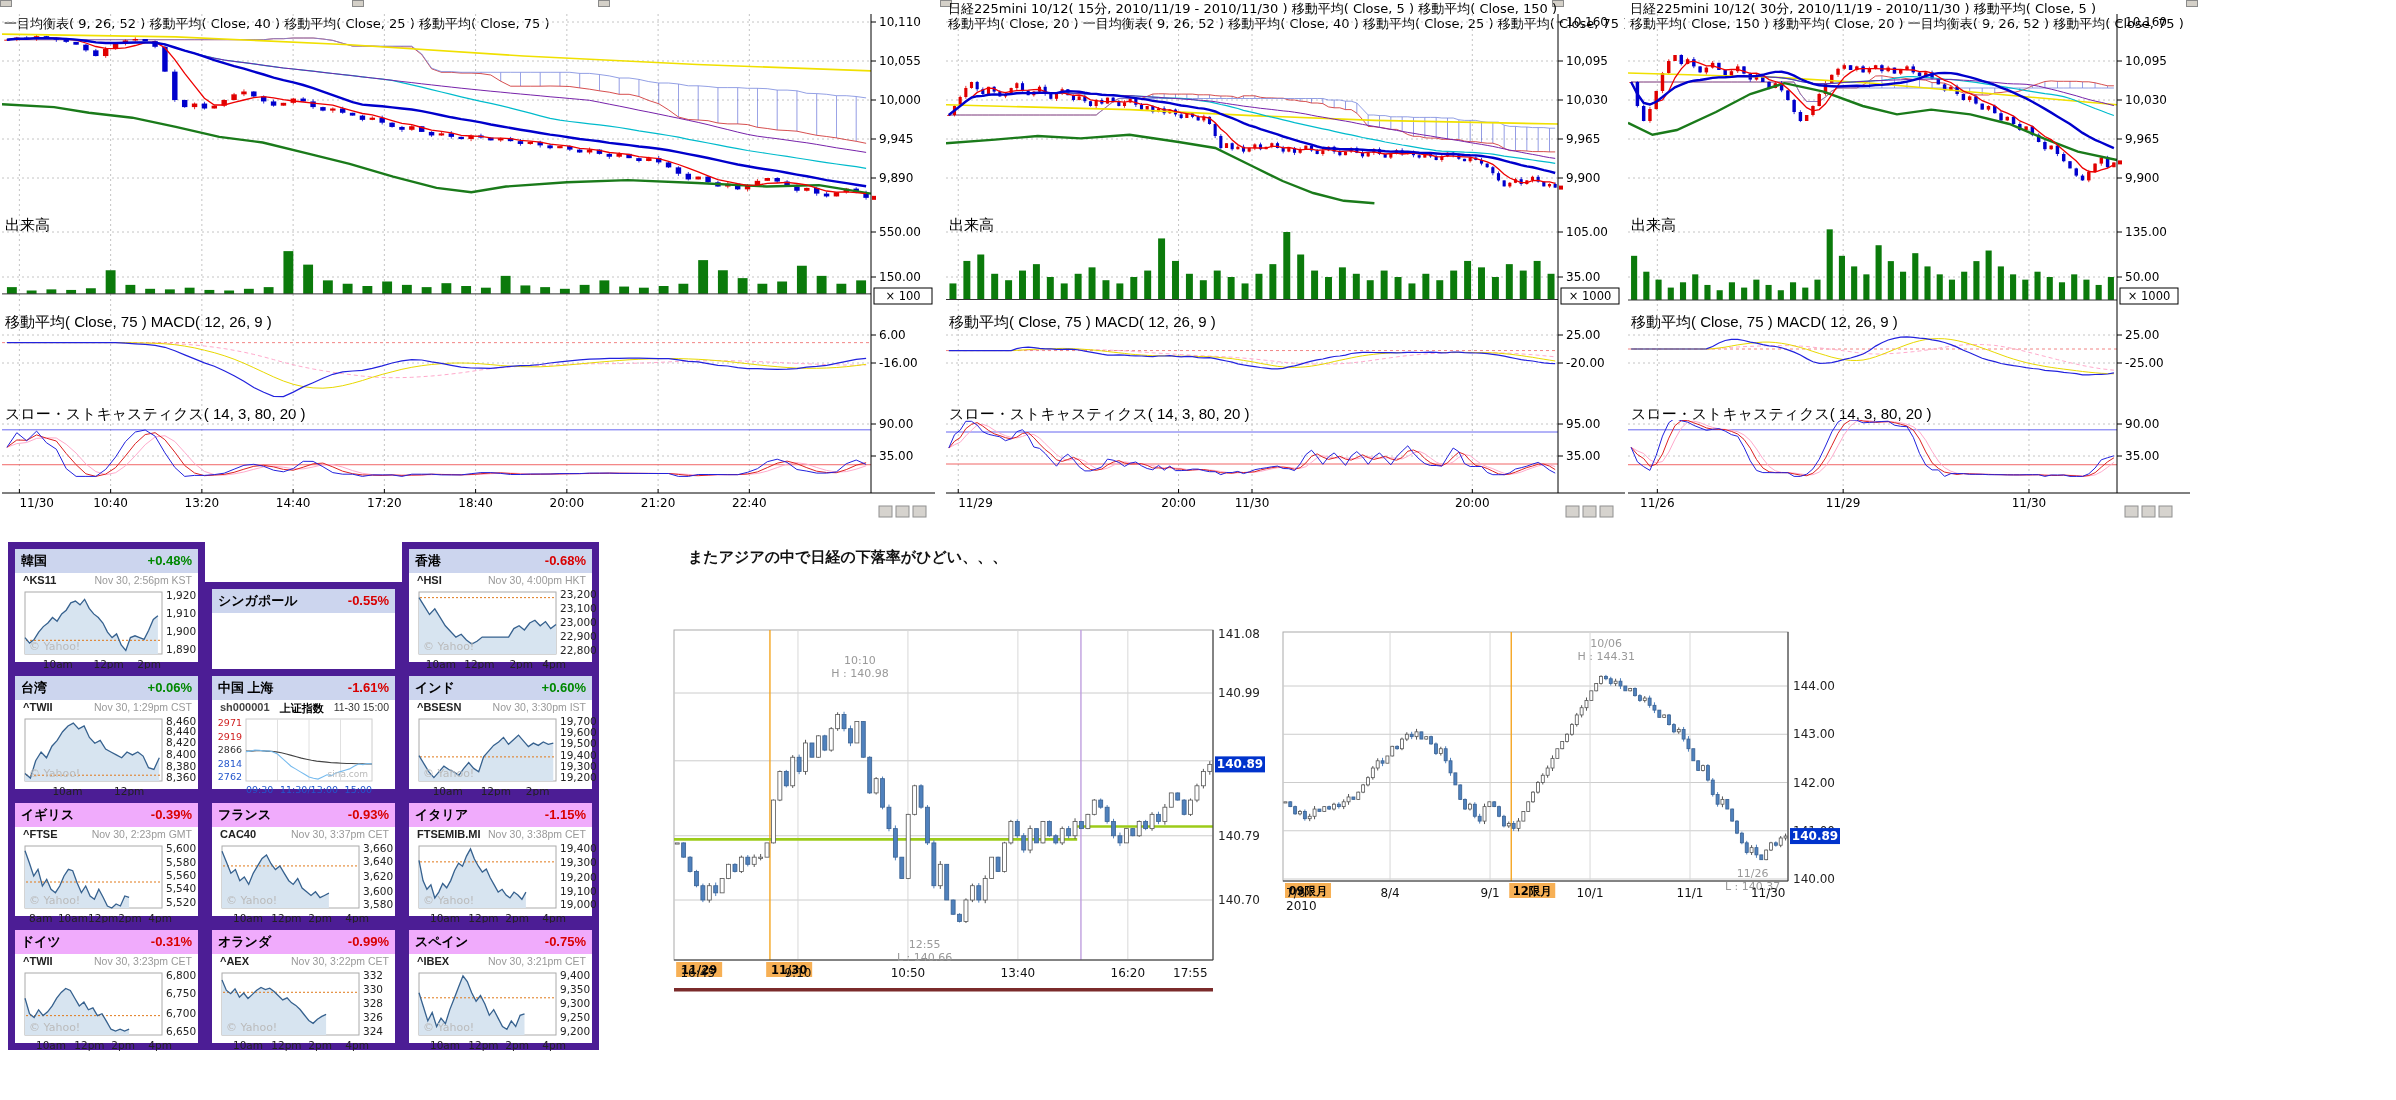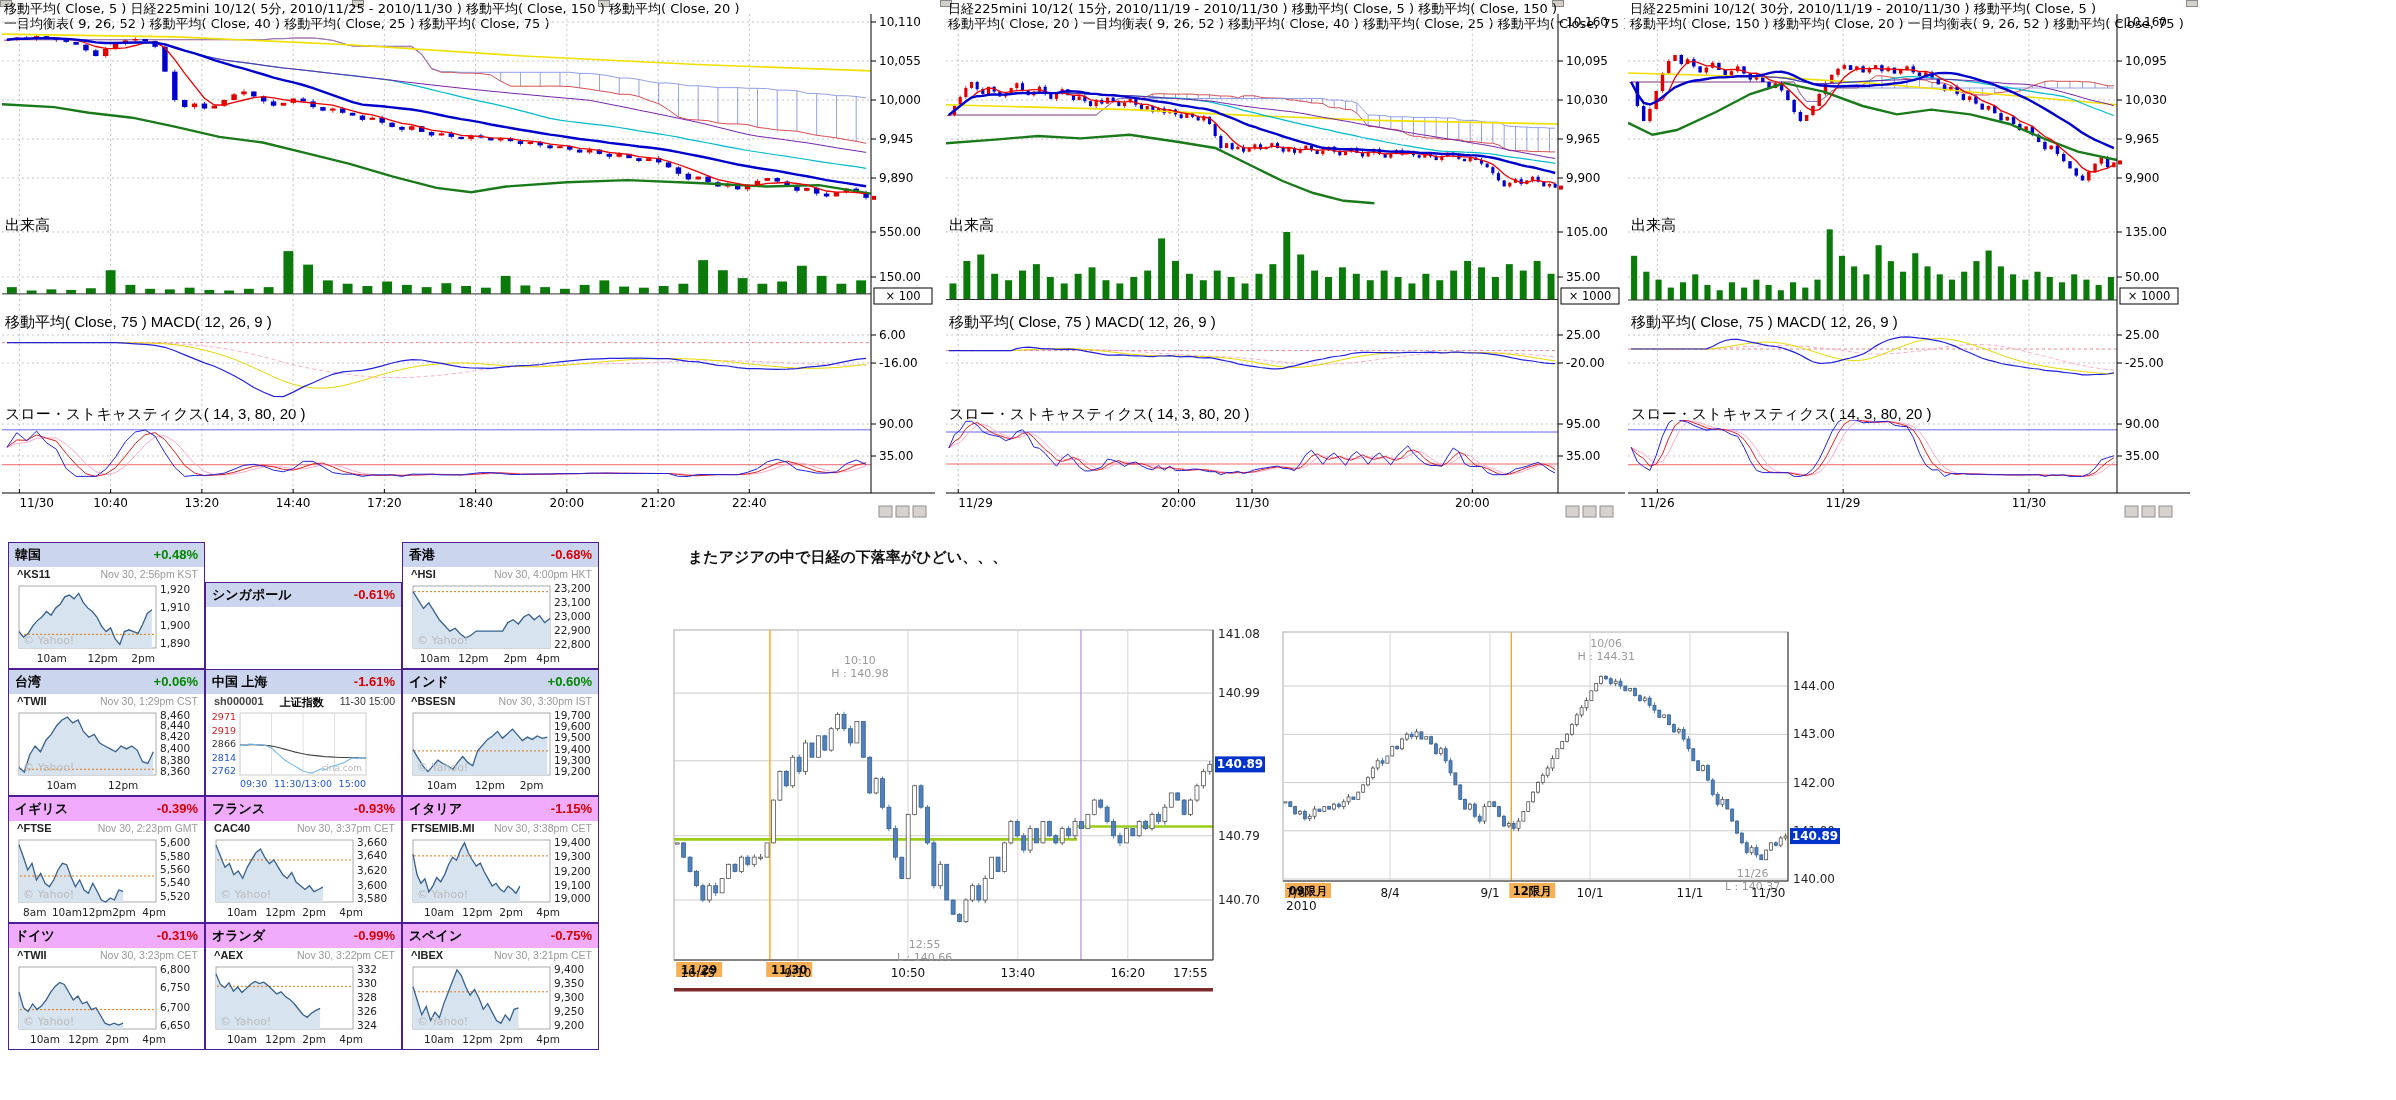--- a/index.html
+++ b/index.html
@@ -6,41 +6,40 @@
   #stage{position:relative;width:2396px;height:1100px;background:#fff;overflow:hidden;
          font-family:"Liberation Sans",sans-serif;color:#000;}
   .tchart{position:absolute;top:0;height:530px;}
   .hdr{position:absolute;font-size:13px;line-height:15px;white-space:nowrap;color:#000;
        font-family:"DejaVu Sans",sans-serif;}
   .plabel{position:absolute;font-size:15px;white-space:nowrap;color:#000;}
   svg{position:absolute;overflow:visible;}
   .winbox{position:absolute;top:0;width:12px;height:7px;background:#d4d0c8;border:1px solid #8a8a8a;box-sizing:border-box;}
   #annot{position:absolute;left:688px;top:540px;font-size:15px;font-weight:bold;line-height:34px;color:#111;}
   #wgrid{position:absolute;left:8px;top:542px;width:593px;height:510px;background:#fff;}
-  .cell{position:absolute;width:197px;height:127px;border:1px solid #4c1d95;box-sizing:border-box;background:#fff;}
+  .cell{position:absolute;width:197px;height:127px;border:7px solid #4c1d95;box-sizing:border-box;background:#fff;}
   .cellhead{height:24px;line-height:24px;padding:0 6px;font-size:13px;font-weight:bold;display:flex;justify-content:space-between;}
   .cellhead.asia{background:#ccd5ee;}
   .cellhead.europe{background:#f0abfc;}
   .up{color:#008800;} .dn{color:#d80000;}
   .symrow{height:16px;font-size:11px;padding:1px 6px 0 8px;display:flex;justify-content:space-between;}
   .sym{font-weight:bold;color:#222;} .ts{color:#999;font-size:10.5px;}
 </style>
 </head>
 <body>
 <div id="stage">
 
 <div class="winbox" style="left:0px"></div>
 <div class="winbox" style="left:352px"></div>
 <div class="winbox" style="left:598px"></div>
 <div class="winbox" style="left:940px"></div>
 <div class="winbox" style="left:1552px"></div>
 <div class="winbox" style="left:2186px"></div>
 
 <div class="tchart" style="left:2px;width:933px">
-  <div class="hdr" style="left:2px;top:1px">移動平均( Close, 5 )   日経225mini 10/12( 5分, 2010/11/25 - 2010/11/30 )   移動平均( Close, 150 )   移動平均( Close, 20 )</div>
   <div class="hdr" style="left:2px;top:16px">一目均衡表( 9, 26, 52 )   移動平均( Close, 40 )   移動平均( Close, 25 )   移動平均( Close, 75 )</div>
   <div class="plabel" style="left:3px;top:216px">出来高</div>
   <div class="plabel" style="left:3px;top:313px">移動平均( Close, 75 )   MACD( 12, 26, 9 )</div>
   <div class="plabel" style="left:3px;top:405px">スロー・ストキャスティクス( 14, 3, 80, 20 )</div>
 <svg width="933" height="530" style="left:0;top:0">
         <clipPath id="pc0">
           <rect x="0" y="14" width="869" height="191"></rect>
         </clipPath>
         <line x1="17.38" y1="14" x2="17.38" y2="490" stroke="#c4c4c4" stroke-dasharray="2 3"></line>
         <line x1="17.38" y1="489" x2="17.38" y2="493" stroke="#000"></line>
@@ -1164,21 +1163,21 @@
           <text x="151" y="26.88235294117647" font-size="10.5" fill="#222" font-family="&quot;DejaVu Sans&quot;,sans-serif">1,910</text>
           <text x="151" y="45.11764705882353" font-size="10.5" fill="#222" font-family="&quot;DejaVu Sans&quot;,sans-serif">1,900</text>
           <text x="151" y="63.35294117647059" font-size="10.5" fill="#222" font-family="&quot;DejaVu Sans&quot;,sans-serif">1,890</text>
           <text x="27.810000000000002" y="78" font-size="10.5" fill="#222" font-family="&quot;DejaVu Sans&quot;,sans-serif">10am</text>
           <text x="78.5" y="78" font-size="10.5" fill="#222" font-family="&quot;DejaVu Sans&quot;,sans-serif">12pm</text>
           <text x="122.33999999999999" y="78" font-size="10.5" fill="#222" font-family="&quot;DejaVu Sans&quot;,sans-serif">2pm</text>
         </svg></div>
       <div class="cell" style="left: 197px; top: 0px; margin-top: 40px;">
         <div class="cellhead asia">
           <span>シンガポール</span>
-          <span class="dn">-0.61%</span>
+          <span class="dn">-0.55%</span>
         </div>
       </div>
       <div class="cell" style="left: 394px; top: 0px;"><div class="cellhead asia">
           <span>香港</span>
           <span class="dn">-0.68%</span>
         </div><div class="symrow">
           <span class="sym">^HSI</span>
           <span class="ts">Nov 30, 4:00pm HKT</span>
         </div><svg width="195" height="84" style="position:relative;left:0;top:0">
           <rect x="10" y="2" width="137" height="62" fill="#fff" stroke="#aaa"></rect>

